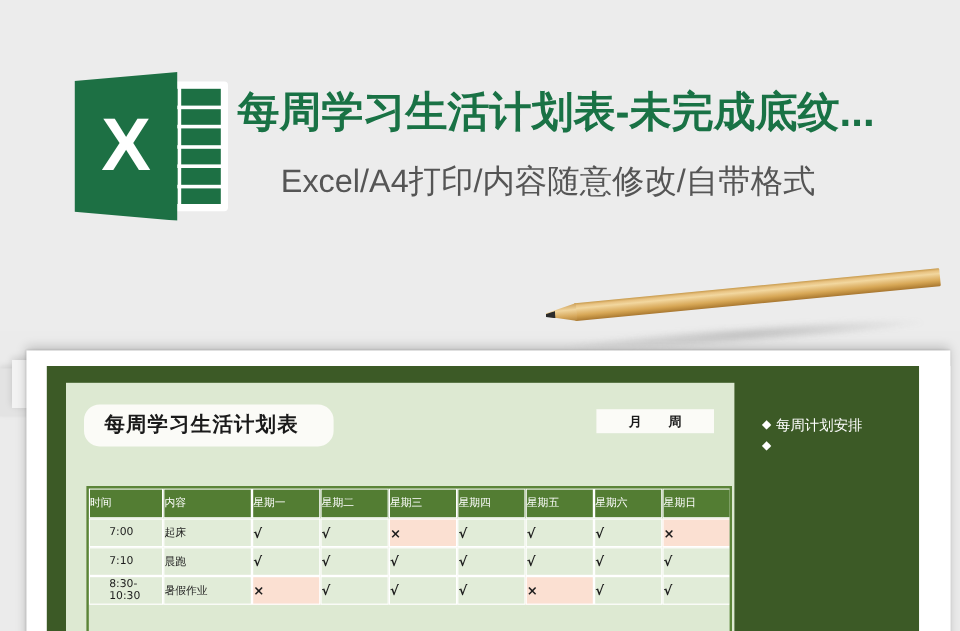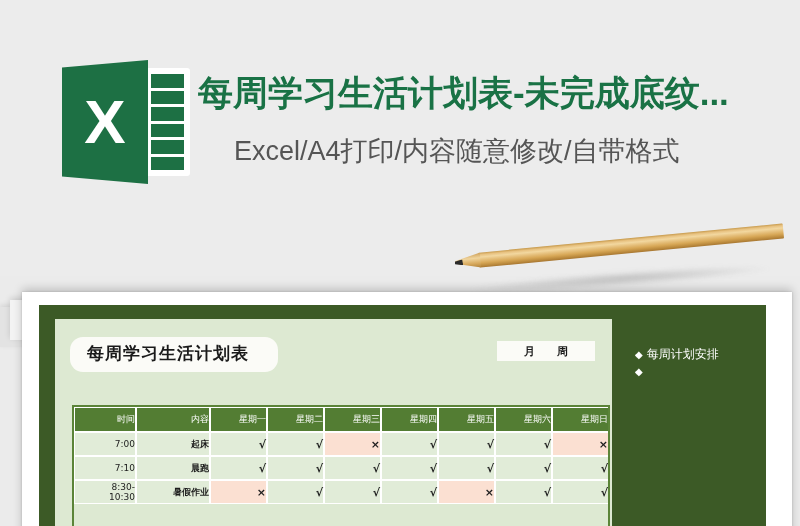--- a/index.html
+++ b/index.html
@@ -134,42 +134,42 @@
 
   
   #plan-table{
     position:absolute;left:19px;top:88px;
     border-collapse:separate;border-spacing:0;
     width:534px;
     table-layout:fixed;
   }
   #plan-table th,#plan-table td{
     border:1px solid #ffffff;
-    text-align:right;
+    text-align:left;
     vertical-align:middle;
     padding:0;
     height:22px;
     font-size:9px;
     color:#1d1d1d;
     font-family:"DejaVu Sans","Liberation Sans",sans-serif;
   }
   #plan-table thead th{
     background:#537d33;
     color:#ffffff;
     font-weight:normal;
     font-size:9px;
     height:23px;
     border:1px solid #ffffff;
   }
   #plan-table tbody td{
     background:#e1ecd8;
     border:1px solid #ffffff;
   }
   #plan-table tbody td.time-col{font-size:9px;padding-left:16px;}
-  #plan-table tbody td.content-col{font-weight:bold;font-size:9px;}
+  #plan-table tbody td.content-col{font-weight:normal;font-size:9px;}
   #plan-table tbody td.mark{font-size:11px;font-weight:bold;}
   #plan-table tbody td.miss{background:#fbe0d2;}
   #plan-table colgroup col.c-time{width:62px;}
   #plan-table colgroup col.c-content{width:74px;}
   #plan-table colgroup col.c-day{width:57px;}
 
   
   #table-frame{
     position:absolute;left:17px;top:86px;width:538px;height:150px;
     border:2px solid #5b8438;

